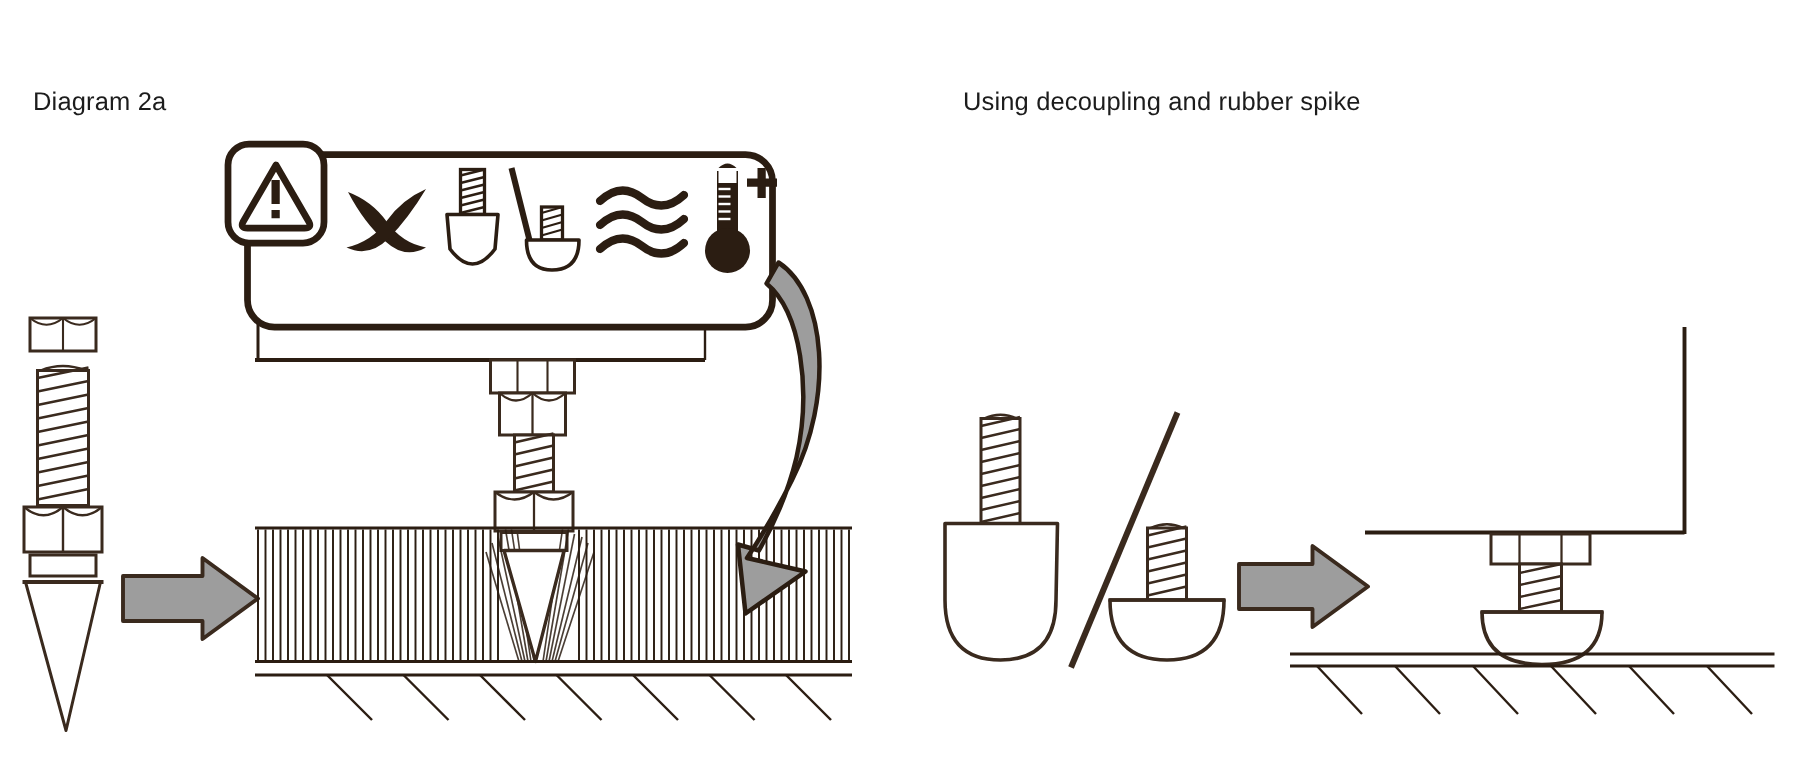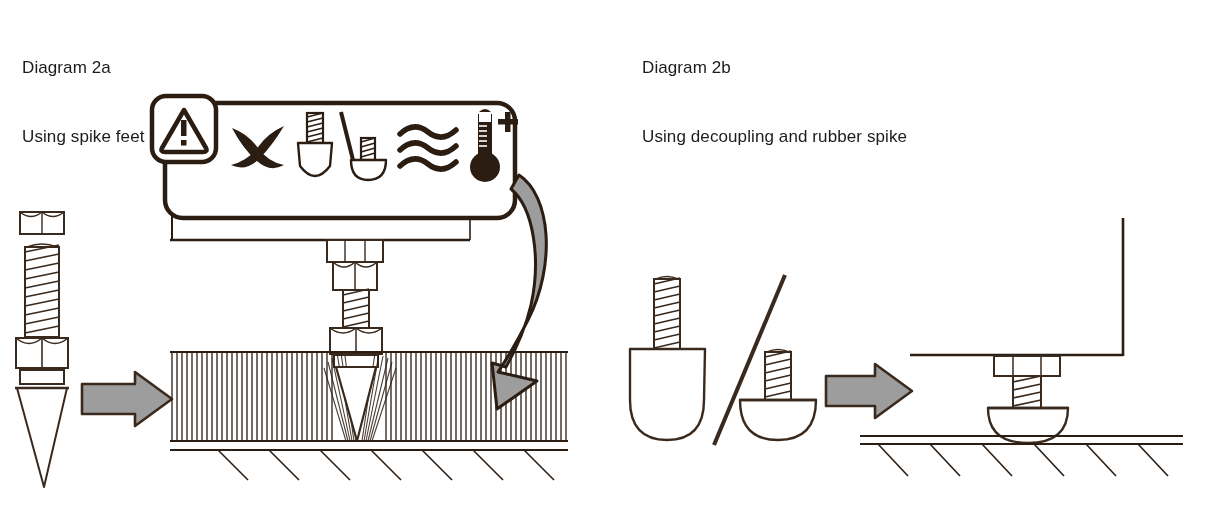--- a/index.html
+++ b/index.html
@@ -49,21 +49,20 @@
 </style>
 </head>
 <body>
 
 <div class="page">
 
   <div class="panel" id="panel-a">
 
     <div class="caption">
       <span class="line">Diagram 2a</span>
-      <span class="line">Using spike feet</span>
     </div>
 
     <svg class="fig" width="620" height="507" viewBox="0 0 620 507">
       <defs>
         <clipPath id="carpetClip">
           <rect x="170" y="352" width="398" height="90"></rect>
         </clipPath>
         <clipPath id="carpetClipLeft">
           <rect x="170" y="352" width="165" height="90"></rect>
         </clipPath>
@@ -334,21 +333,20 @@
                  L506,367
                  C515,351 525,330 531,305
                  C541,260 534,208 511,189 Z" fill="#9d9d9d" stroke="#2b1d12" stroke-width="3" stroke-linejoin="round"></path>
       </g>
     </svg>
   </div>
 
   <div class="panel" id="panel-b">
 
     <div class="caption">
-      <span class="line">Diagram 2b</span>
       <span class="line">Using decoupling and rubber spike</span>
     </div>
 
     <svg class="fig" width="587" height="507" viewBox="0 0 587 507">
 
       <g>
         <g>
           <rect x="34" y="279" width="26" height="70" fill="#ffffff" stroke="#3a2a1e" stroke-width="2"></rect>
           <path d="M34,284 L60,278 M34,292 L60,286 M34,300 L60,294 M34,308 L60,302
                    M34,316 L60,310 M34,324 L60,318 M34,332 L60,326 M34,340 L60,334

